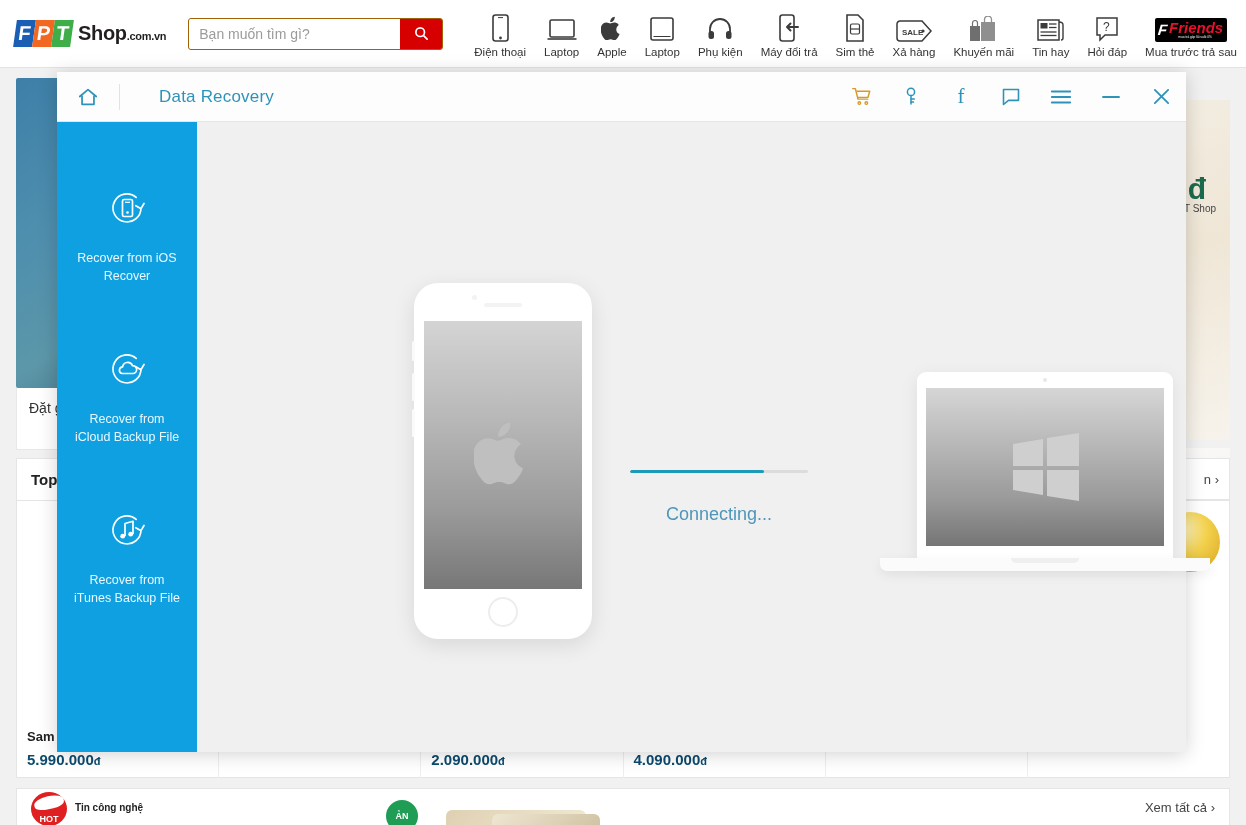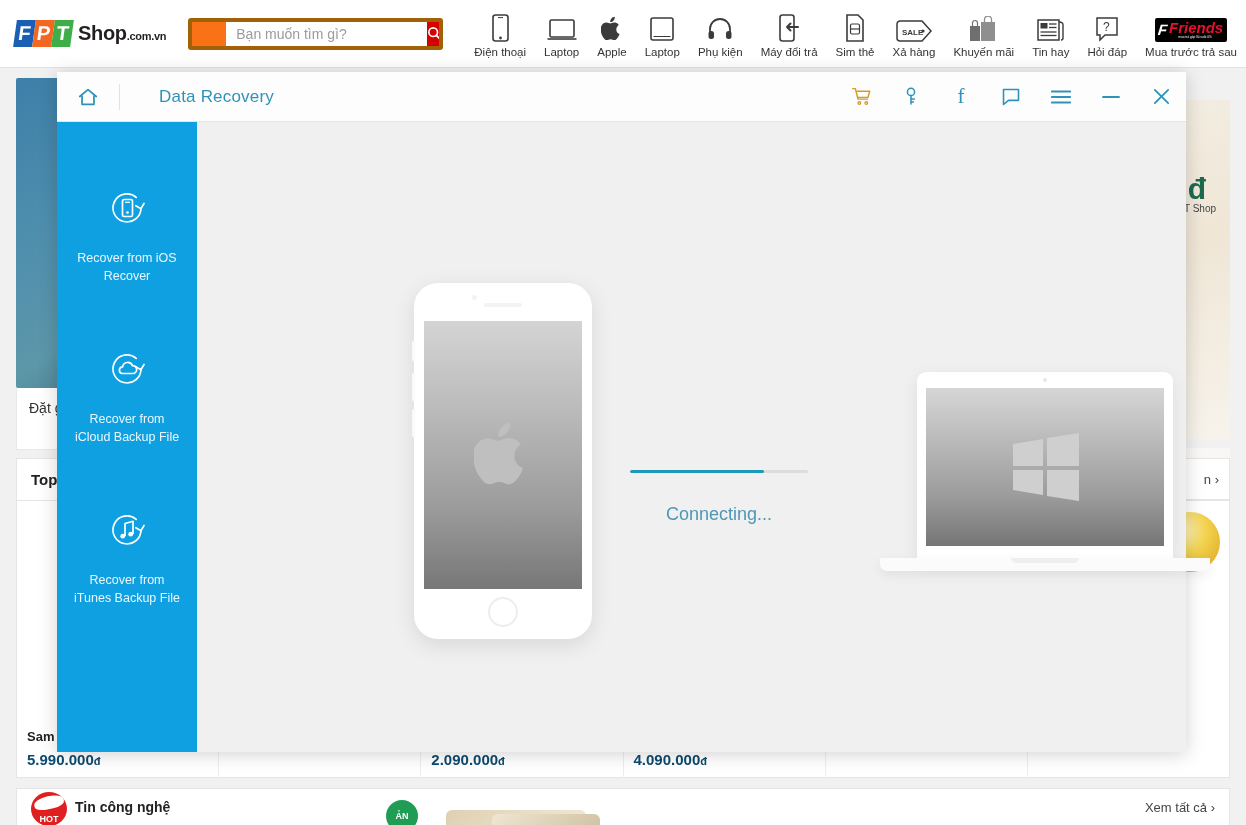--- a/index.html
+++ b/index.html
@@ -29,21 +29,21 @@
   .fpt-p { background: #f26722; }
   .fpt-t { background: #3fae49; }
   .logo-shop {
     font-size: 20px; font-weight: bold; color: #231f20; margin-left: 6px;
     letter-spacing: -0.3px;
   }
   .logo-tld { font-size: 11px; font-weight: bold; color: #231f20; margin-top: 12px; }
 
   .searchbox {
     margin-left: 22px; display: flex; height: 32px; width: 256px;
-    border: 4px solid #a16207; border-radius: 3px; overflow: hidden; background: #f97316; padding-left: 34px;
+    border: 1px solid #a16207; border-radius: 3px; overflow: hidden; background: #f97316;
   }
   .searchbox input {
     flex: 1; border: none; outline: none; padding: 0 10px;
     font-size: 14px; color: #555; font-family: "Liberation Sans", sans-serif;
     background: #fff;
   }
   .searchbox input::placeholder { color: #9b9b9b; }
   .search-btn {
     width: 42px; background: #d60000; border: none; cursor: pointer;
     display: flex; align-items: center; justify-content: center;
@@ -147,21 +147,21 @@
     position: absolute; left: 0; top: 0; width: 36px; height: 34px;
     border-radius: 50%; background: #e02020;
     display: flex; align-items: flex-end; justify-content: center;
     color: #fff; font-size: 9px; font-weight: bold; padding-bottom: 2px;
   }
   .hot-swipe {
     position: absolute; left: 3px; top: 4px; width: 30px; height: 13px;
     background: #fff; border-radius: 50% 50% 40% 40%;
     transform: rotate(-12deg);
   }
-  .news-title { font-size: 14px; font-weight: bold; color: #222; }
+  .news-title { font-size: 10px; font-weight: bold; color: #222; }
   .news-all { margin-left: auto; font-size: 13px; color: #444; }
   .green-badge {
     position: absolute; left: 386px; top: 800px; width: 32px; height: 32px;
     border-radius: 50%; background: #1f9d55; color: #fff;
     display: flex; align-items: center; justify-content: center;
     font-size: 9px; font-weight: bold;
   }
   .news-thumb {
     position: absolute; left: 446px; top: 810px; width: 140px; height: 30px;
     background: linear-gradient(135deg,#ded0b2,#f3ead6);

